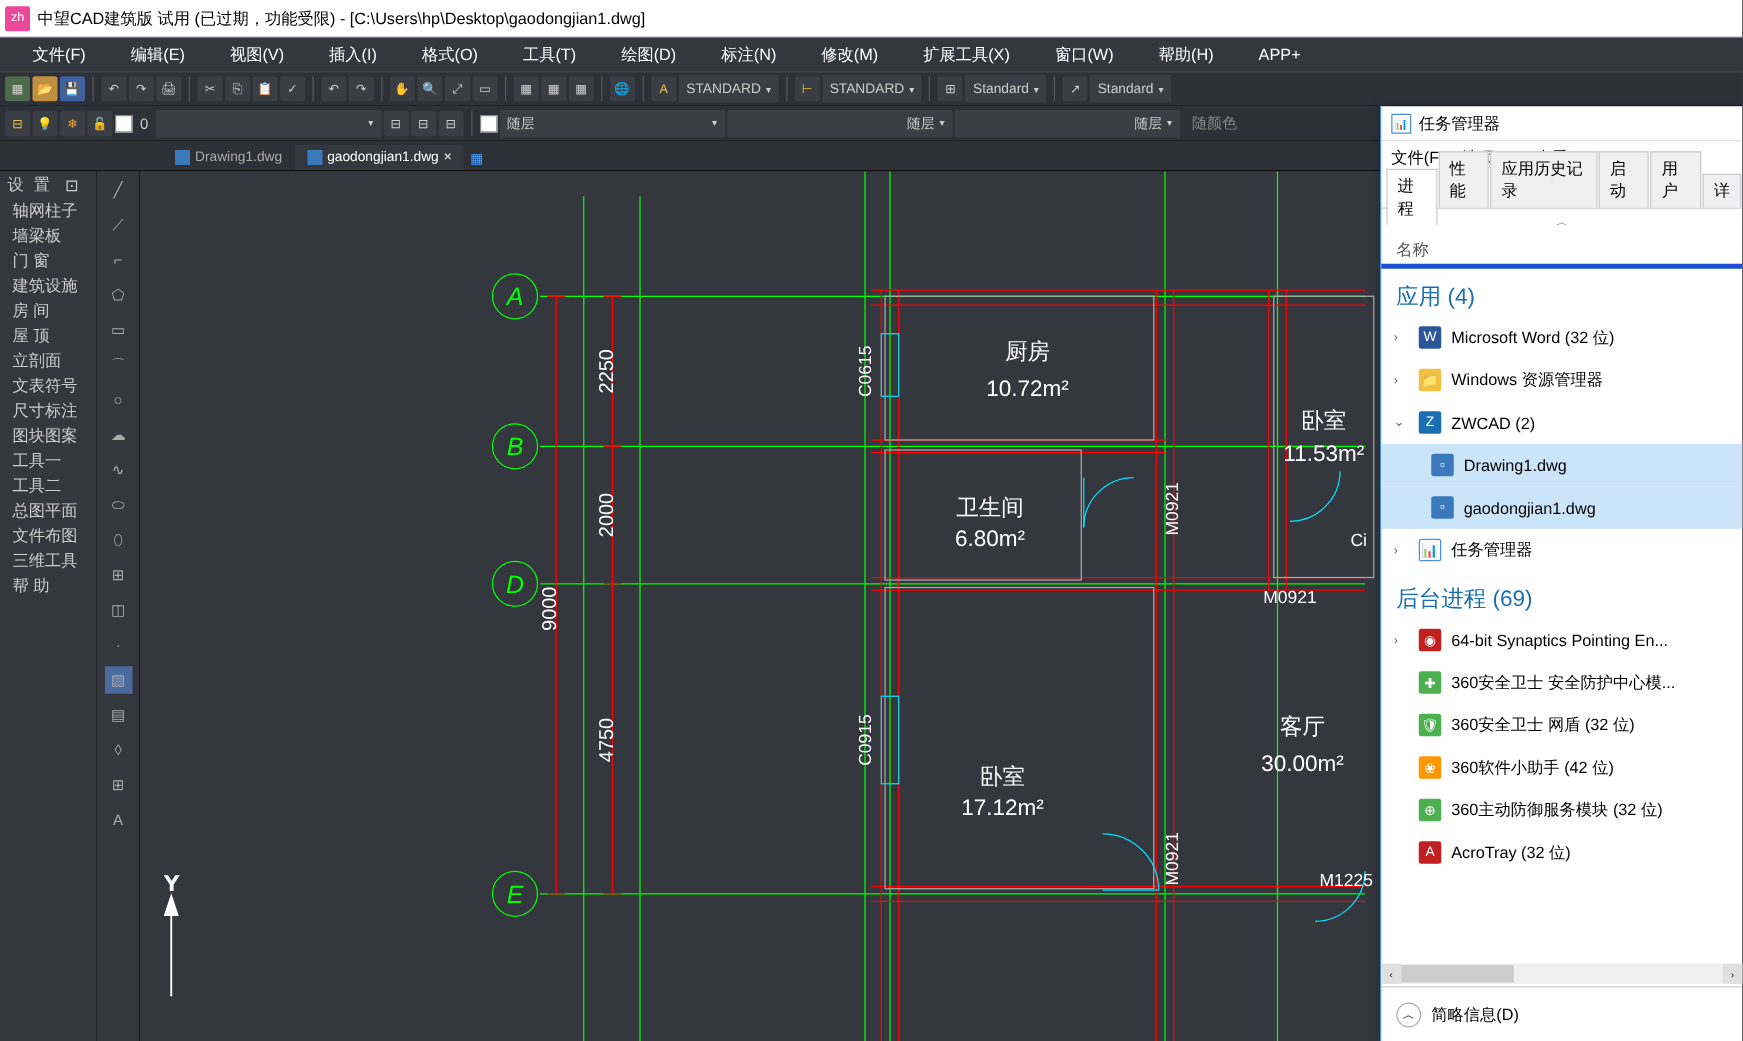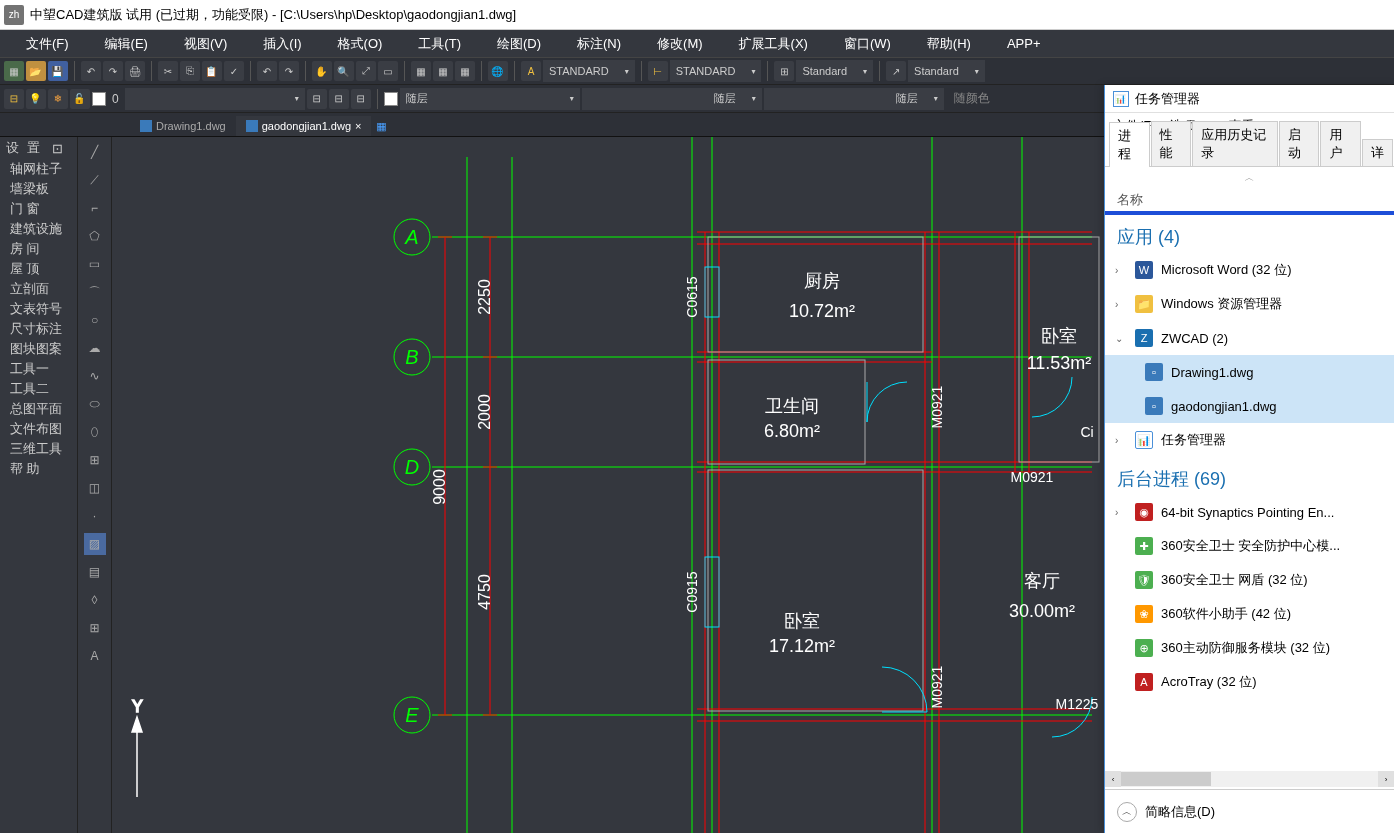--- a/index.html
+++ b/index.html
@@ -1,28 +1,28 @@
 <!DOCTYPE html>
 <html><head>
 <meta charset="utf-8">
 <style>
 * { margin: 0; padding: 0; box-sizing: border-box; font-family: "Microsoft YaHei", sans-serif; }
 body { width: 1394px; height: 833px; background: #34373e; color: #ccc; font-size: 12px; overflow: hidden; position: relative; }
 
 .titlebar { height: 30px; background: #fff; display: flex; align-items: center; padding-left: 4px; color: #000; font-size: 13px; border-bottom: 1px solid #ccc; }
-.titlebar .appicon { width: 20px; height: 20px; background: #737373; color: #fff; font-size: 10px; display: flex; align-items: center; justify-content: center; margin-right: 6px; border-radius: 2px; }
+.titlebar .appicon { width: 20px; height: 20px; background: #ec4899; color: #fff; font-size: 10px; display: flex; align-items: center; justify-content: center; margin-right: 6px; border-radius: 2px; }
 
 .menubar { height: 27px; background: #34373e; display: flex; align-items: center; padding-left: 8px; color: #fff; font-size: 13px; }
 .menubar span { padding: 0 18px; cursor: pointer; }
 
 .toolbar1 { height: 28px; background: #2d3037; display: flex; align-items: center; padding: 0 4px; gap: 2px; border-top: 1px solid #444; border-bottom: 1px solid #222; }
 .toolbar2 { height: 28px; background: #2d3037; display: flex; align-items: center; padding: 0 4px; gap: 2px; border-bottom: 1px solid #222; }
 .tbicon { width: 20px; height: 20px; background: #3a3d44; border-radius: 2px; display: inline-flex; align-items: center; justify-content: center; font-size: 10px; }
 .tbsep { width: 1px; height: 20px; background: #555; margin: 0 4px; }
-.tbdrop { height: 22px; background: #3a3d44; color: #ccc; display: flex; align-items: center; padding: 0 6px; font-size: 11px; gap: 16px; }
+.tbdrop { height: 22px; background: #3a3d44; color: #ccc; display: flex; align-items: center; padding: 0 6px; font-size: 11px; gap: 4px; }
 .tbdrop .arrow { font-size: 8px; }
 
 .wide-drop { min-width: 180px; }
 .layer-color { width: 14px; height: 14px; background: #fff; border: 1px solid #888; }
 
 .tabs { height: 24px; background: #2d3037; display: flex; align-items: flex-end; padding-left: 130px; border-bottom: 1px solid #111; }
 .tab { height: 20px; padding: 0 10px; display: flex; align-items: center; font-size: 11px; color: #aaa; gap: 4px; font-family: monospace; }
 .tab.active { background: #34373e; color: #fff; }
 .tab .ficon { width: 12px; height: 12px; background: #3a7aba; }
 .tab .close { font-size: 11px; cursor: pointer; }
@@ -36,21 +36,21 @@
 
 .canvas { flex: 1; background: #34373e; position: relative; overflow: hidden; }
 .canvas svg { position: absolute; top: 0; left: 0; }
 
 .taskmgr { position: absolute; top: 85px; right: 0; width: 290px; height: 748px; background: #fff; color: #000; border-left: 1px solid #4a90d9; box-shadow: -2px 0 8px rgba(0,0,0,.2); font-size: 13px; }
 .taskmgr .tm-title { height: 28px; display: flex; align-items: center; padding-left: 8px; gap: 6px; border-bottom: 1px solid #e0e0e0; }
 .taskmgr .tm-title .tmicon { width: 16px; height: 16px; border: 1px solid #4a90d9; display: flex; align-items: center; justify-content: center; font-size: 9px; color: #4a90d9; }
 .taskmgr .tm-menu { height: 26px; display: flex; align-items: center; padding-left: 8px; gap: 14px; font-size: 13px; }
 .taskmgr .tm-tabs { height: 28px; display: flex; align-items: flex-end; padding-left: 4px; border-bottom: 1px solid #ccc; font-size: 13px; }
 .taskmgr .tm-tab { padding: 4px 8px; background: #f0f0f0; border: 1px solid #ccc; border-bottom: none; margin-right: 1px; cursor: pointer; }
-.taskmgr .tm-tab.active { background: #fff; position: relative; top: 1px; }
+.taskmgr .tm-tab.active { background: #fff; position: relative; top: 14px; }
 .taskmgr .tm-sep { height: 22px; display: flex; align-items: center; justify-content: center; color: #888; font-size: 10px; }
 .taskmgr .tm-colhdr { height: 26px; display: flex; align-items: center; padding-left: 12px; color: #555; border-bottom: 4px solid #1d4ed8; }
 .taskmgr .tm-section { padding: 10px 12px 4px 12px; color: #1a6fb0; font-size: 18px; }
 .taskmgr .tm-row { height: 34px; display: flex; align-items: center; padding-left: 10px; gap: 8px; cursor: pointer; }
 .taskmgr .tm-row.selected { background: #cce4f7; }
 .taskmgr .tm-row .caret { width: 12px; font-size: 10px; color: #666; }
 .taskmgr .tm-row .picon { width: 18px; height: 18px; display: inline-flex; align-items: center; justify-content: center; font-size: 11px; color: #fff; border-radius: 2px; }
 .taskmgr .tm-row.child { padding-left: 40px; }
 .taskmgr .tm-footer { position: absolute; bottom: 0; left: 0; right: 0; height: 44px; border-top: 1px solid #ccc; display: flex; align-items: center; padding-left: 12px; gap: 8px; }
 .taskmgr .tm-footer .circ { width: 20px; height: 20px; border: 1px solid #aaa; border-radius: 50%; display: flex; align-items: center; justify-content: center; font-size: 10px; }

